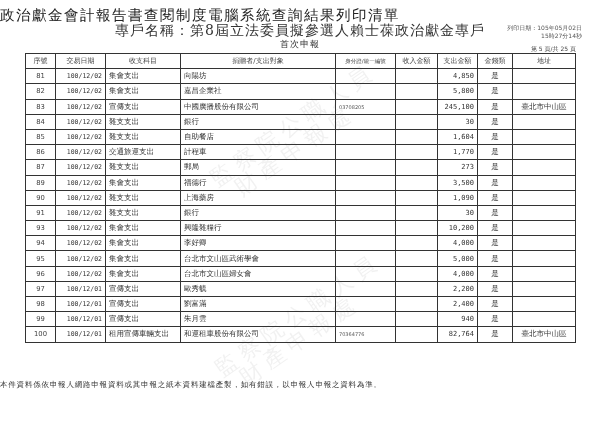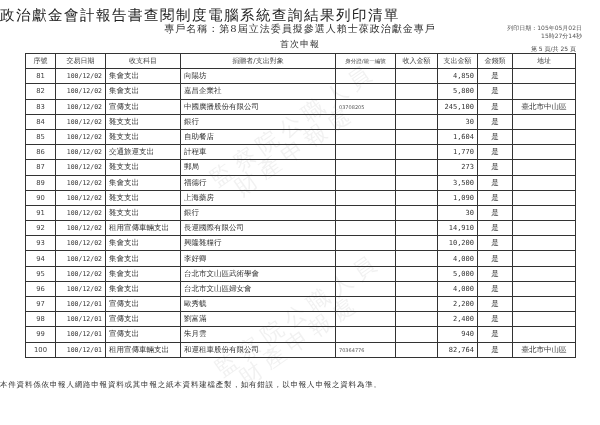--- a/index.html
+++ b/index.html
@@ -1,21 +1,21 @@
 <!DOCTYPE html>
 <html><head>
 <meta charset="utf-8">
 <style>
   html, body { margin:0; padding:0; background:#ffffff; }
   body { width:600px; height:425px; position:relative; overflow:hidden;
          font-family:"DejaVu Serif", "Liberation Serif", serif; color:#222; }
   .title { position:absolute; top:6px; left:0; width:592px; text-align:left;
            font-size:14.5px; letter-spacing:1.5px; color:#222; }
   .subtitle { position:absolute; top:22px; left:0; width:600px; text-align:center;
-              font-size:10px; letter-spacing:1px; color:#333; }
+              font-size:14px; letter-spacing:1px; color:#333; }
   .report-type { position:absolute; top:38px; left:0; width:600px; text-align:center;
                  font-size:9px; letter-spacing:1px; color:#333; }
   .print-date { position:absolute; top:24px; right:18px; text-align:right;
                 font-size:6px; line-height:8px; color:#555; font-family:"DejaVu Sans", sans-serif; }
   .page-info { position:absolute; top:45px; right:24px; font-size:6px; color:#444;
                font-family:"DejaVu Sans", sans-serif; }
   table { position:absolute; top:53px; left:25px; width:550px; border-collapse:collapse;
           table-layout:fixed; }
   th, td { border:1.2px solid #333; height:14.2px; padding:0 3px; font-size:7.5px;
            white-space:nowrap; overflow:hidden; }
@@ -178,31 +178,20 @@
         <td class="mono c">100/12/02</td>
         <td>雜支支出</td>
         <td>銀行</td>
         <td class="id"></td>
         <td class="r"></td>
         <td class="r">30</td>
         <td class="c">是</td>
         <td class="c"></td>
       </tr>
       <tr>
-        <td class="num">92</td>
-        <td class="mono c">100/12/02</td>
-        <td>租用宣傳車輛支出</td>
-        <td>長運國際有限公司</td>
-        <td class="id"></td>
-        <td class="r"></td>
-        <td class="r">14,910</td>
-        <td class="c">是</td>
-        <td class="c"></td>
-      </tr>
-      <tr>
         <td class="num">93</td>
         <td class="mono c">100/12/02</td>
         <td>集會支出</td>
         <td>興隆雜糧行</td>
         <td class="id"></td>
         <td class="r"></td>
         <td class="r">10,200</td>
         <td class="c">是</td>
         <td class="c"></td>
       </tr>

